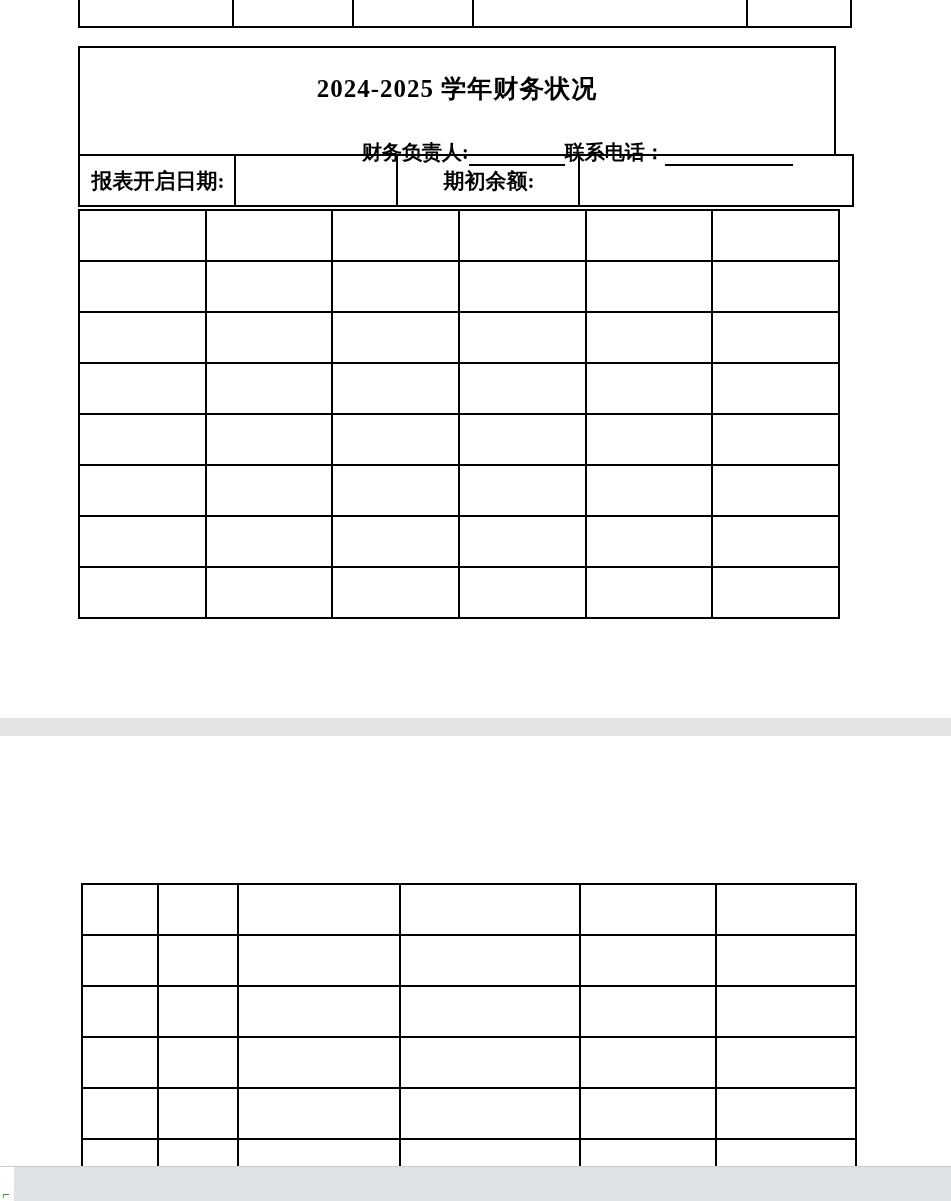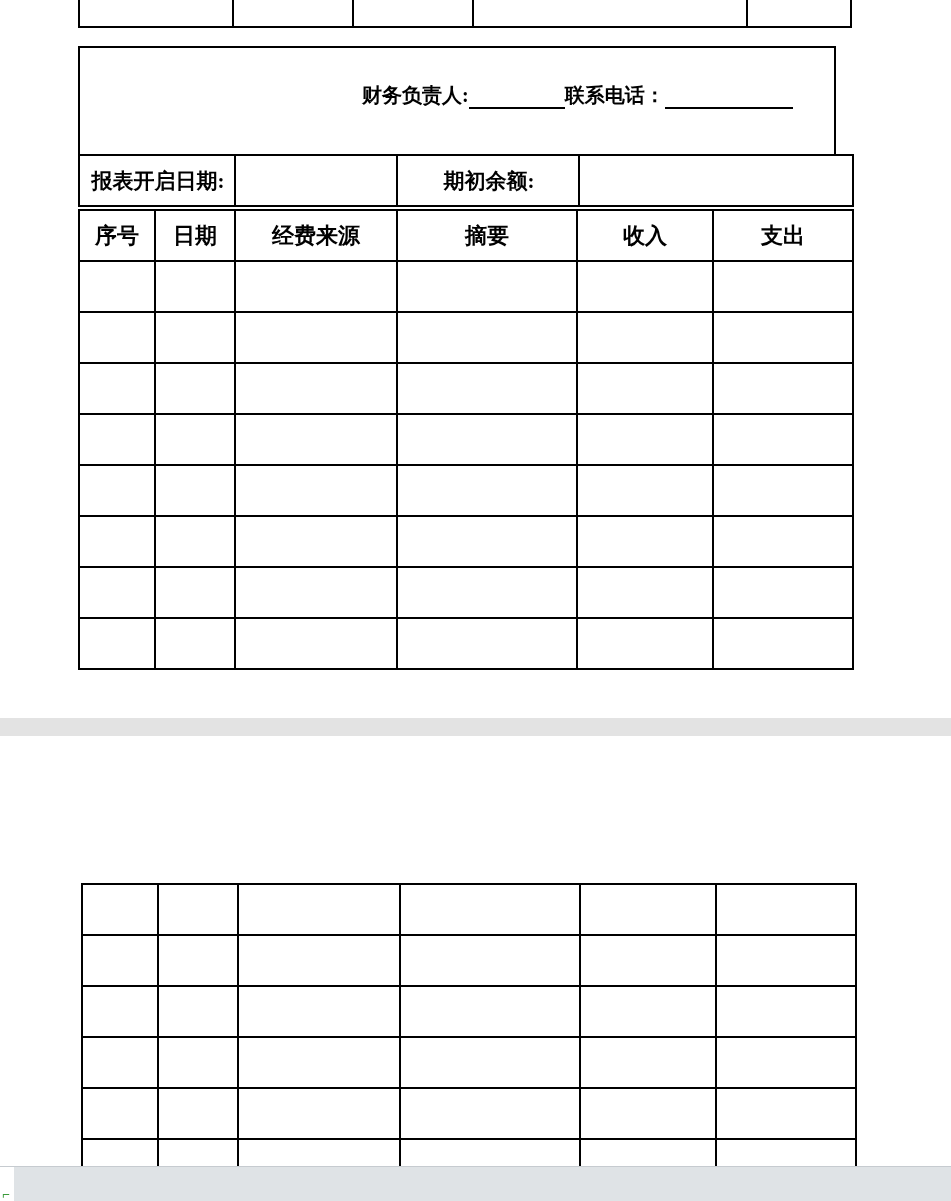--- a/index.html
+++ b/index.html
@@ -188,46 +188,39 @@
         <td style="width:152px"></td>
         <td style="width:118px"></td>
         <td style="width:118px"></td>
         <td style="width:272px"></td>
         <td style="width:102px"></td>
       </tr>
     </tbody>
       </table>
 
     <div class="title-band">
+      <div class="doc-title">2024-2025 学年财务状况</div>
       <div class="sig-line">
         <span>财务负责人:</span><span class="blank-underline u1"></span><span>联系电话：</span><span class="blank-underline u2"></span>
       </div>
     </div>
 
     <table class="grid meta-table">
       <tbody>
           <tr>
         <td class="meta-label" style="width:152px">报表开启日期:</td>
         <td style="width:160px"></td>
         <td class="meta-label" style="width:178px">期初余额:</td>
         <td style="width:272px"></td>
       </tr>
     </tbody>
       </table>
 
     <table class="grid main-table">
       <tbody>
-          <tr>
-        <td class="hdr" style="width:74px">序号</td>
-        <td class="hdr" style="width:78px">日期</td>
-        <td class="hdr" style="width:160px">经费来源</td>
-        <td class="hdr" style="width:178px">摘要</td>
-        <td class="hdr" style="width:134px">收入</td>
-        <td class="hdr" style="width:138px">支出</td>
-      </tr>
       <tr>
         <td class="cell"></td>
         <td class="cell"></td>
         <td class="cell"></td>
         <td class="cell"></td>
         <td class="cell"></td>
         <td class="cell"></td>
       </tr>
       <tr>
         <td class="cell"></td>

